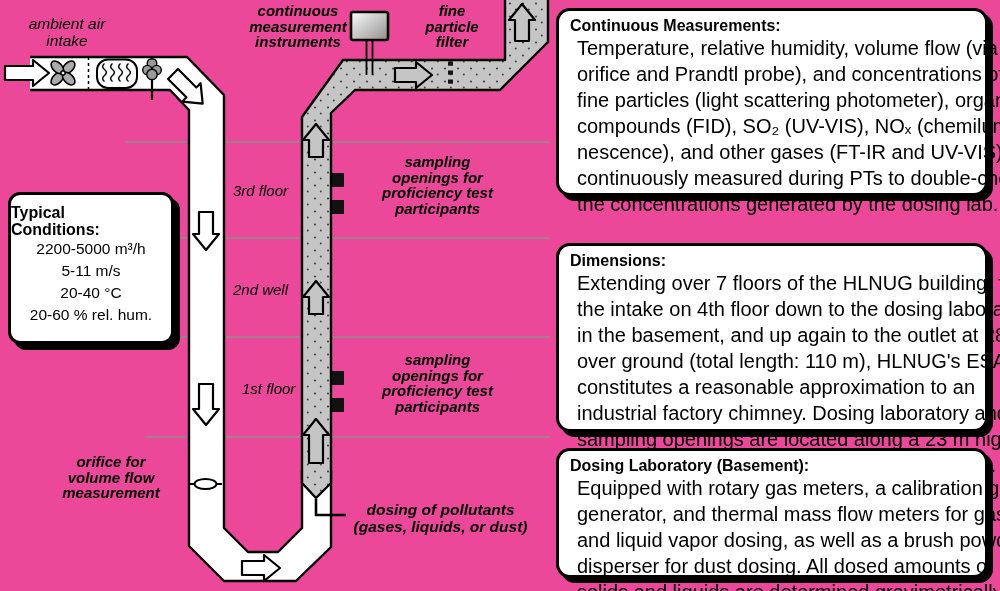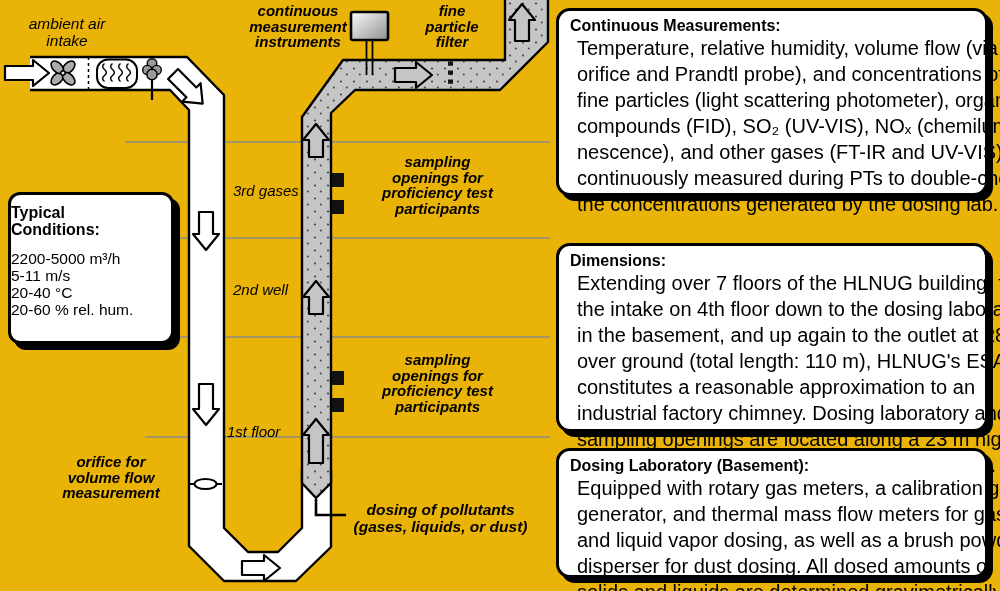--- a/index.html
+++ b/index.html
@@ -1,26 +1,26 @@
 <!DOCTYPE html>
 <html><head>
 <meta charset="utf-8">
 <style>
   html,body{margin:0;padding:0;background:#fff;}
-  #canvas{position:relative;width:1000px;height:591px;background:#eab308;overflow:hidden;
+  #canvas{position:relative;width:1000px;height:591px;background:#ec4899;overflow:hidden;
           font-family:"Liberation Sans",sans-serif;color:#000;}
   #diagram-svg{position:absolute;left:0;top:0;}
   .lbl{position:absolute;white-space:pre-line;text-align:center;line-height:15.5px;font-style:italic;}
   .bold{font-weight:bold;font-size:15px;}
   .italic{font-style:italic;font-size:15px;font-weight:normal;}
   .floor-lbl{position:absolute;font-style:italic;font-size:15px;white-space:pre;}
   .tc-box{position:absolute;left:8px;top:192px;width:160px;height:146px;background:#fff;
           border:3.5px solid #000;border-radius:12px;box-shadow:6px 6px 0 #000;z-index:3;}
   .tc-title{font-weight:bold;font-size:16px;line-height:17px;margin-top:9px;white-space:pre-line;}
-  .tc-vals{font-size:15.5px;line-height:17px;margin-top:12px;white-space:pre-line;}
+  .tc-vals{font-size:15.5px;line-height:22px;text-align:center;white-space:pre-line;}
   .info-box{position:absolute;left:556px;width:432px;background:#fff;border:3px solid #000;
             border-radius:14px;box-shadow:5px 5px 0 #000;padding:5px 8px 5px 11px;box-sizing:border-box;z-index:3;}
   .ib-title{font-weight:bold;font-size:16px;line-height:19px;white-space:pre;}
   .ib-body{font-size:20px;line-height:26px;white-space:pre;margin-left:7px;}
 </style>
 </head>
 <body>
 
 <div id="canvas">
 
@@ -125,23 +125,23 @@
 particle
 filter</div>
   <div class="lbl bold" style="left:365px;top:154px;width:145px;">sampling
 openings for
 proficiency test
 participants</div>
   <div class="lbl bold" style="left:365px;top:352px;width:145px;">sampling
 openings for
 proficiency test
 participants</div>
-  <div class="floor-lbl" style="left:233px;top:182px;">3rd gases</div>
+  <div class="floor-lbl" style="left:233px;top:182px;">3rd floor</div>
   <div class="floor-lbl" style="left:233px;top:281px;">2nd well</div>
-  <div class="floor-lbl" style="left:227px;top:380px;margin-top:43px;">1st floor</div>
+  <div class="floor-lbl" style="left:242px;top:380px;">1st floor</div>
   <div class="lbl bold" style="left:46px;top:454px;width:130px;">orifice for
 volume flow
 measurement</div>
   <div class="lbl bold" style="left:333px;top:502px;width:215px;font-size:15.5px;line-height:16.5px;">dosing of pollutants
 (gases, liquids, or dust)</div>
 
   <div class="tc-box">
     <div class="tc-title">Typical
 Conditions:</div>
     <div class="tc-vals">2200-5000 m³/h

